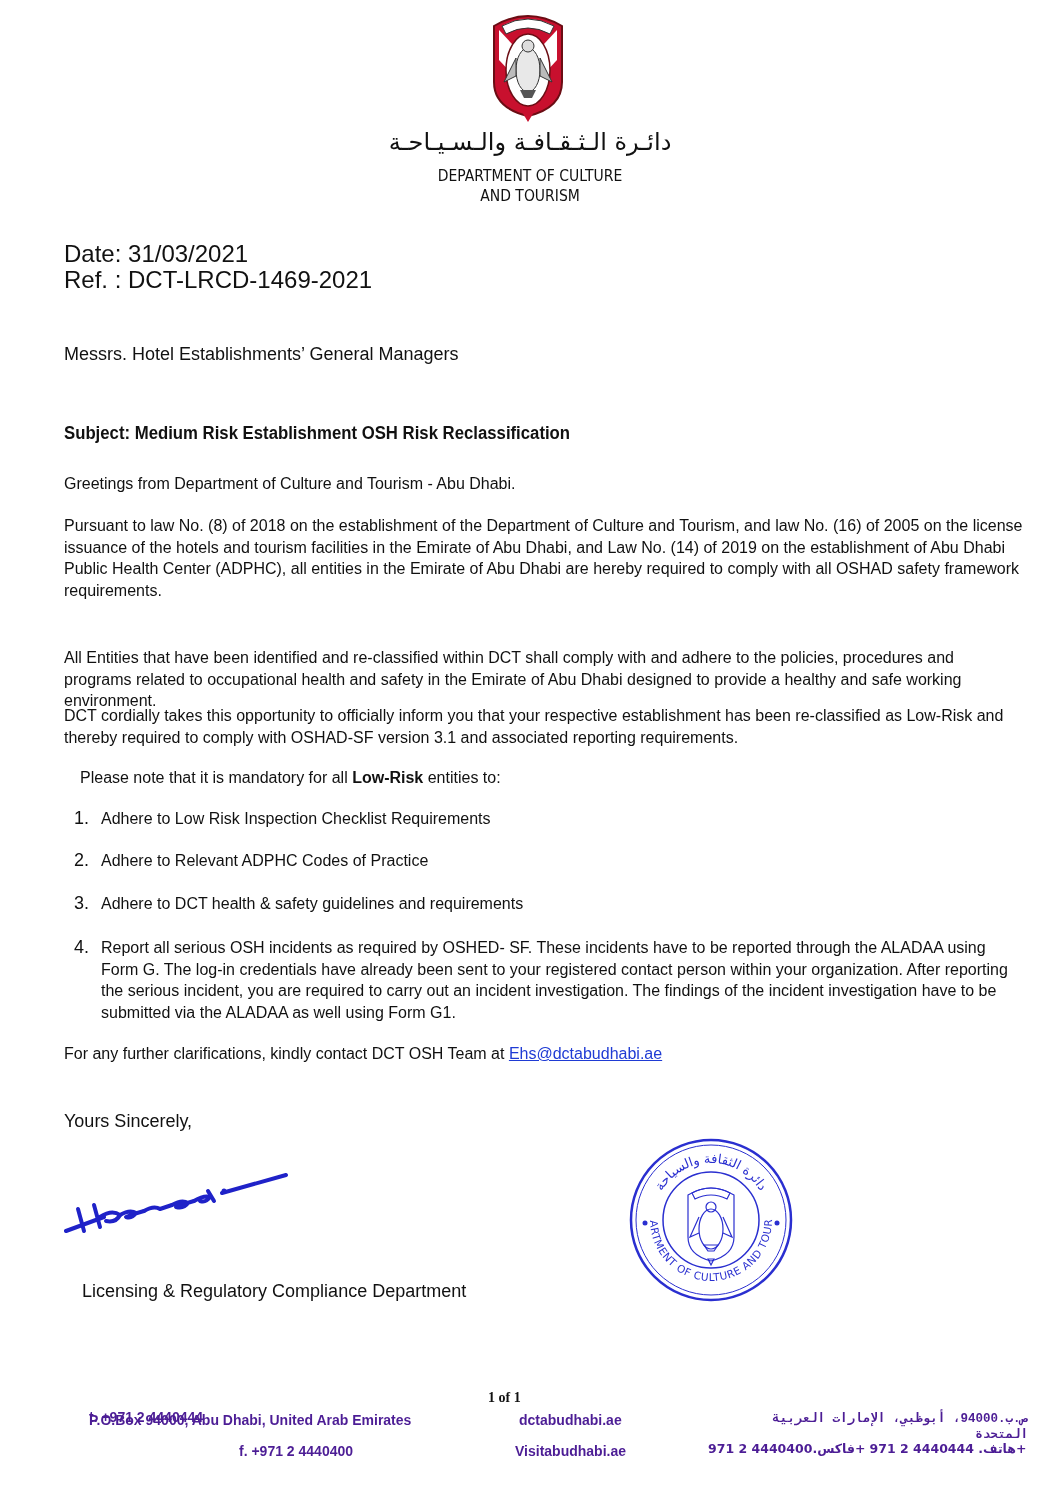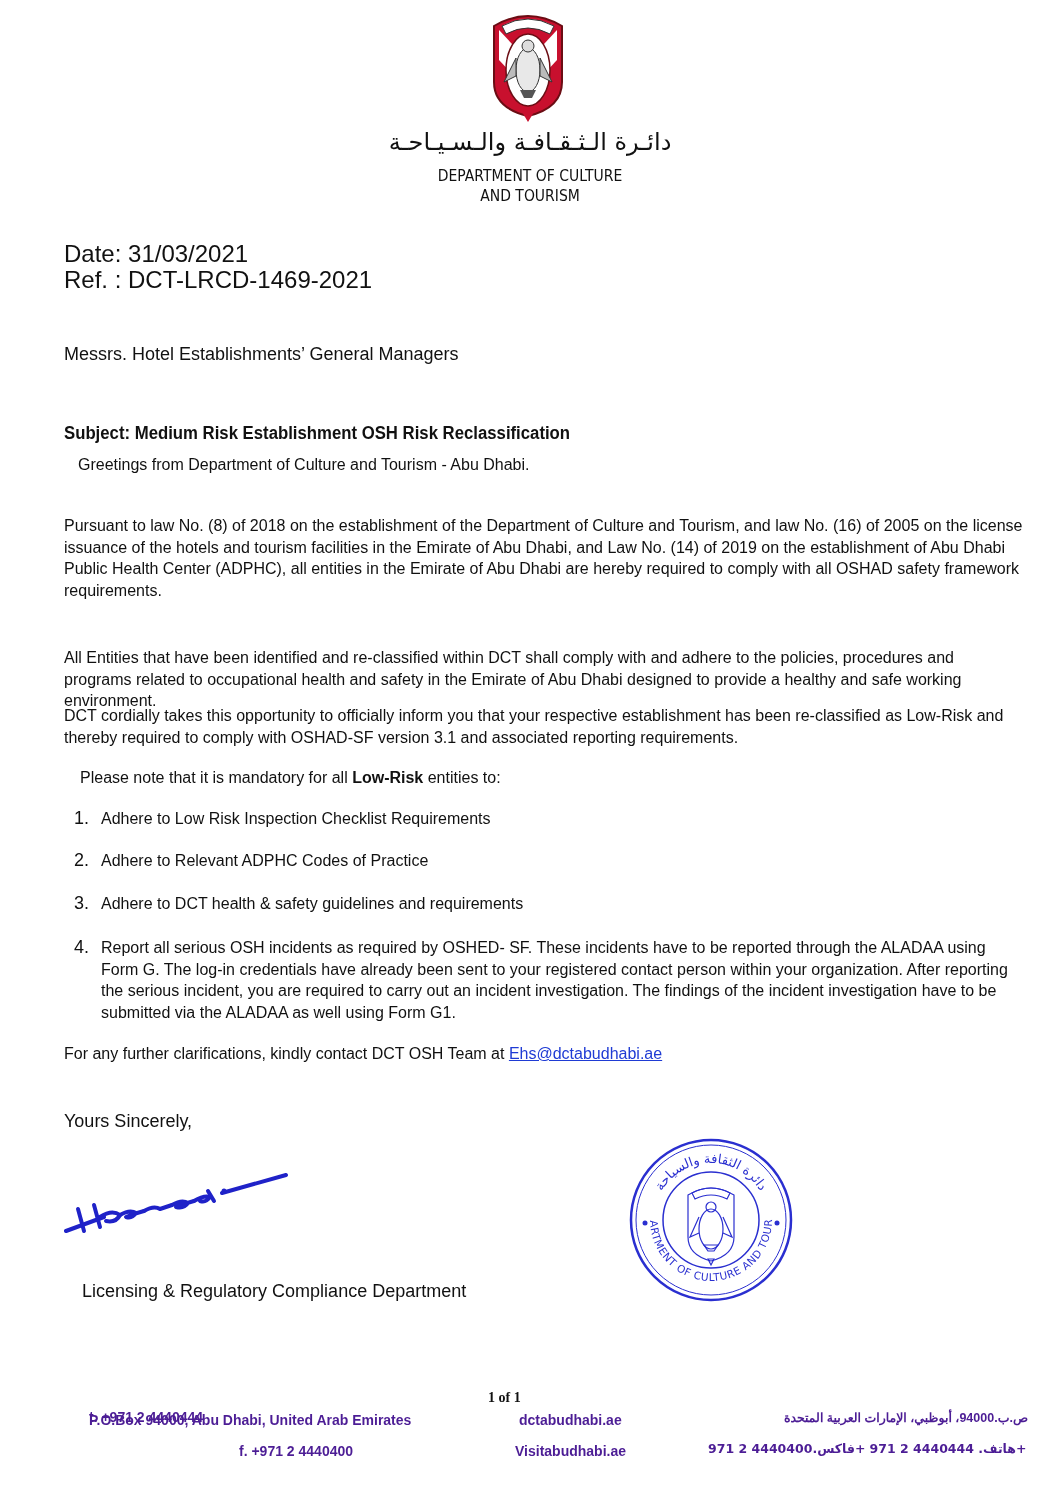--- a/index.html
+++ b/index.html
@@ -14,21 +14,21 @@
   .logo-en { left: 380px; top: 166px; width: 300px; text-align: center; font-size: 15.5px; line-height: 20px; color: #111; font-family: "DejaVu Sans", sans-serif; transform: scaleX(0.9); }
 
   .meta { left: 64px; font-size: 24px; line-height: 24px; }
   .date { top: 242px; }
   .ref { top: 268px; }
   .addressee { left: 64px; top: 344px; font-size: 18px; }
 
   .subject { left: 64px; top: 423px; font-size: 18px; font-weight: bold; transform-origin: left; transform: scaleX(0.93); white-space: nowrap; }
 
   .para { left: 64px; width: 960px; font-size: 16px; line-height: 21.5px; transform-origin: left top; }
-  .p-greet { top: 454px; margin-left: 14px; }
+  .p-greet { top: 473px; }
   .p-law { top: 515px; }
   .p-entities { top: 621px; margin-top: 26px; }
   .p-dct { top: 705px; }
   .p-note { top: 767px; margin-left: 16px; }
 
   .list-item { left: 74px; width: 940px; font-size: 16px; line-height: 21.5px; display: flex; }
   .list-num { width: 27px; font-size: 18px; flex: none; }
   .list-text { flex: 1; }
   .li1 { top: 808px; }
   .li2 { top: 850px; }
@@ -43,21 +43,21 @@
   .seal { left: 628px; top: 1137px; width: 166px; height: 166px; }
   .dept { left: 64px; top: 1281px; font-size: 18px; margin-left: 18px; }
 
   .footer { color: #4c1d95; font-weight: bold; font-size: 14px; margin-left: 28px; }
   .page-num { left: 488px; top: 1390px; width: 100px; text-align: left; font-family: "Liberation Serif", serif; font-size: 14px; font-weight: bold; color: #111; }
   .f-addr { left: 61px; top: 1412px; }
   .f-tel { left: 61px; top: 1409px; }
   .f-fax { left: 211px; top: 1443px; }
   .f-web1 { left: 491px; top: 1412px; }
   .f-web2 { left: 487px; top: 1443px; }
-  .f-ar-addr { left: 700px; top: 1410px; width: 300px; text-align: right; direction: rtl; font-family: Liberation Sans, sans-serif; font-size: 12.5px; }
+  .f-ar-addr { left: 700px; top: 1410px; width: 300px; text-align: right; direction: rtl; font-family: Liberation Mono, monospace; font-size: 12.5px; }
   .f-ar-tel { left: 840px; top: 1441px; width: 160px; text-align: center; font-family: "DejaVu Sans", sans-serif; font-size: 12.5px; white-space: nowrap; }
   .f-ar-fax { left: 680px; top: 1441px; width: 150px; text-align: left; font-family: "DejaVu Sans", sans-serif; font-size: 12.5px; white-space: nowrap; }
   b.inline-bold { font-weight: bold; }
 </style>
 </head>
 <body>
 
 <div class="abs logo">
   <svg width="84" height="124" viewBox="0 0 84 124">
 

